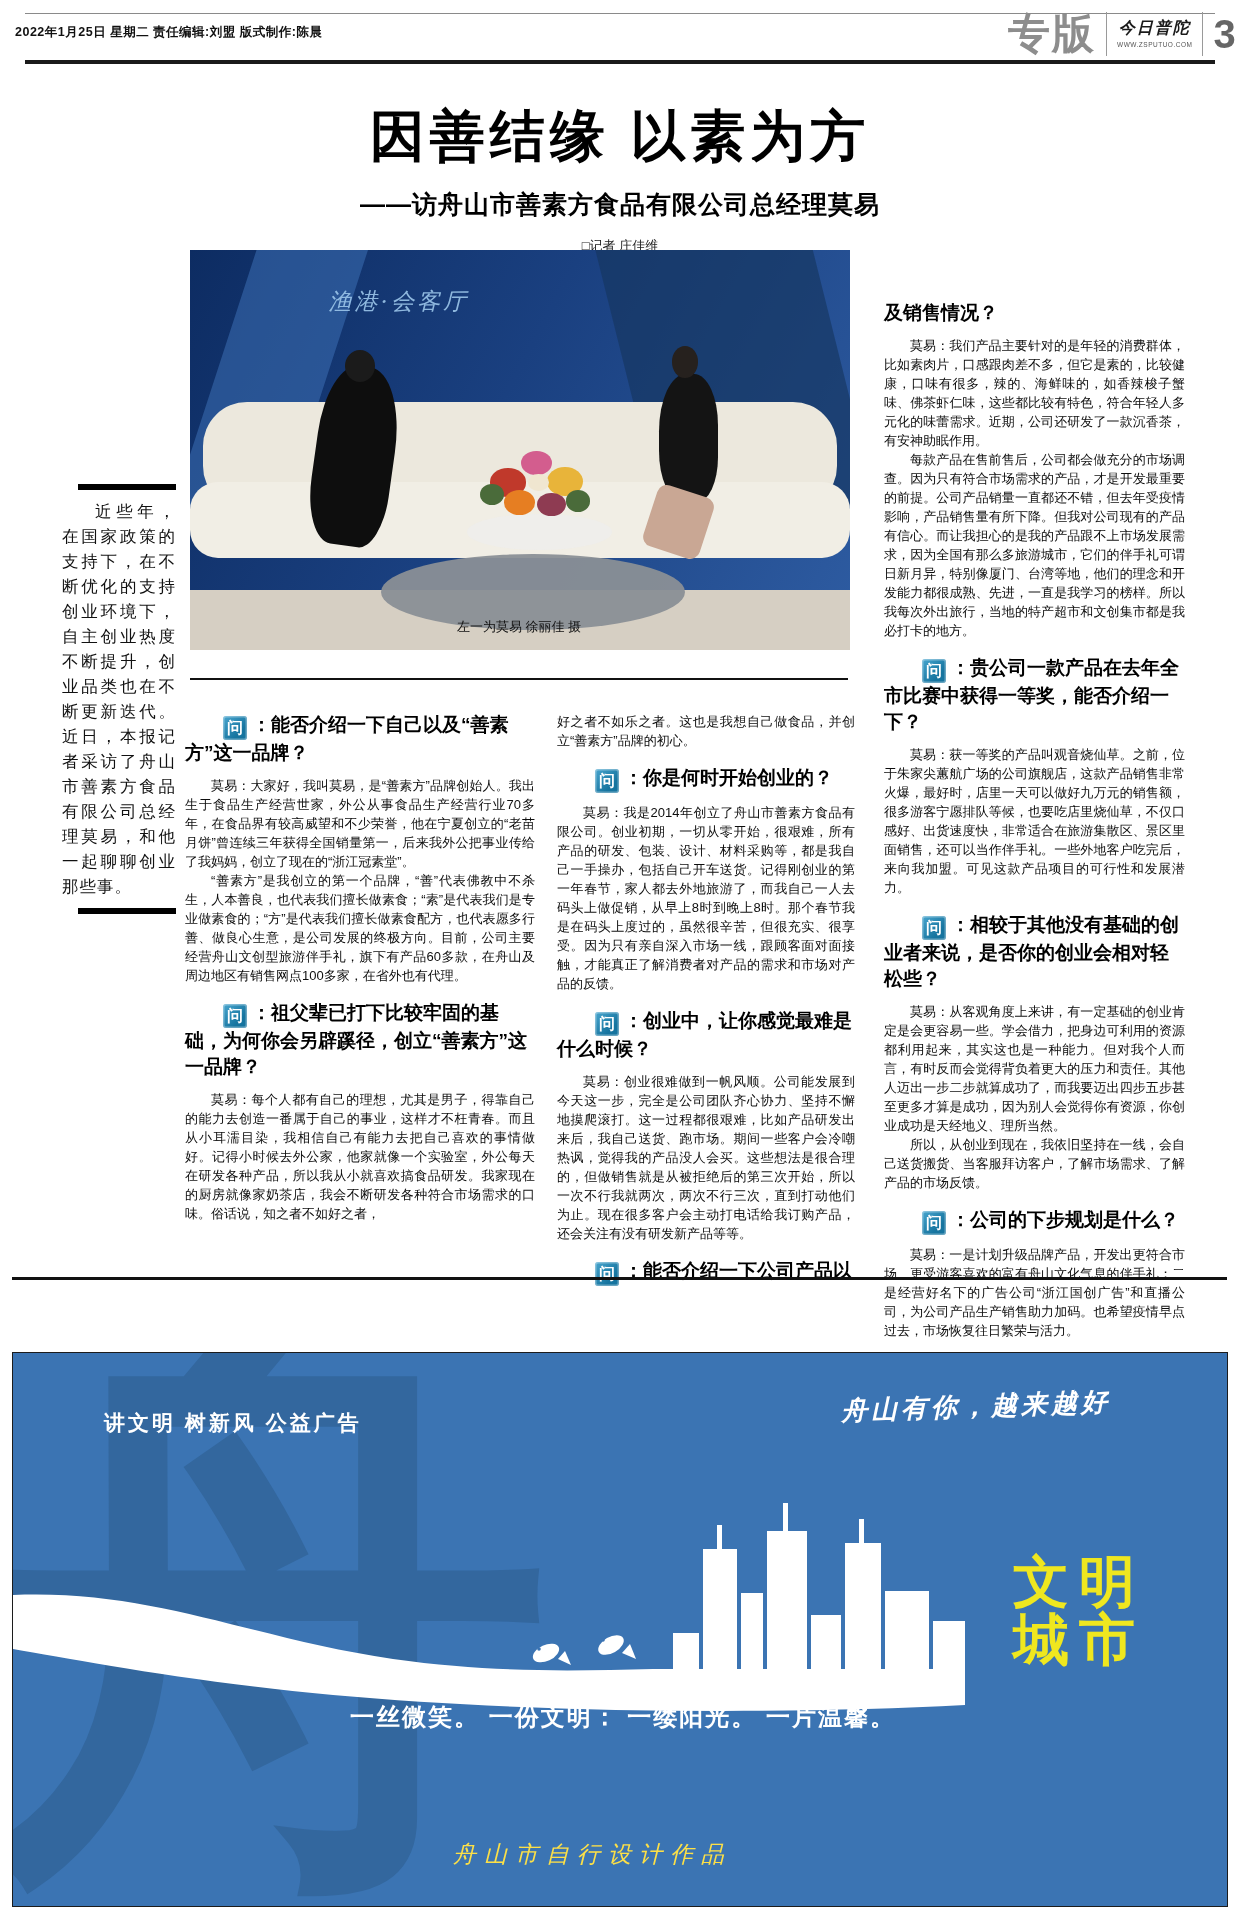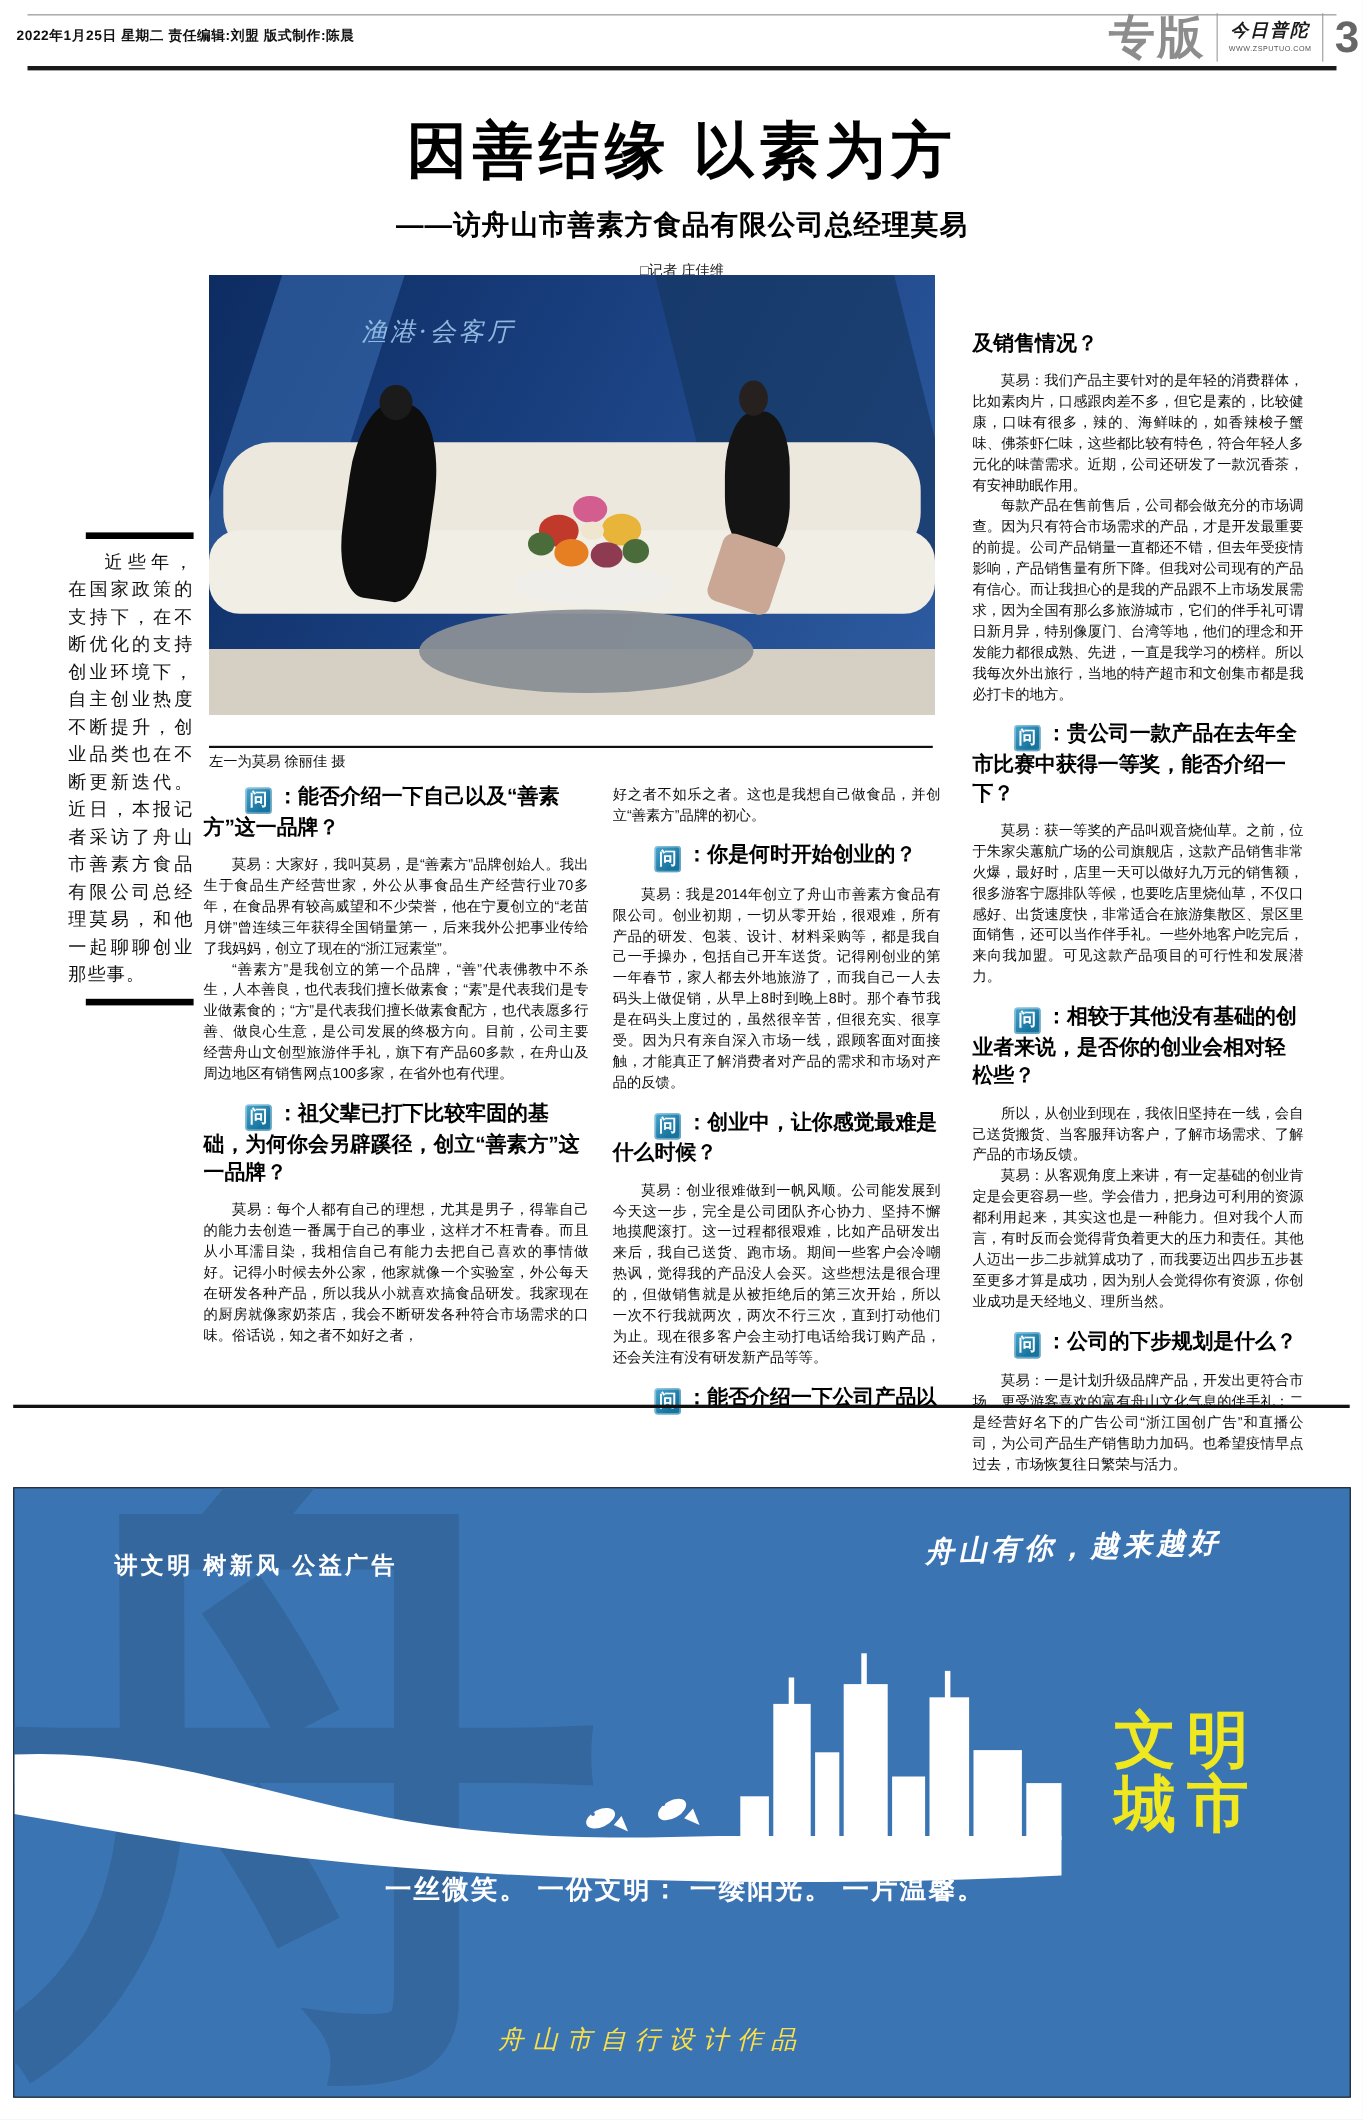--- a/index.html
+++ b/index.html
@@ -39,21 +39,21 @@
   .photo .man{position:absolute;left:19%;top:29%;width:12%;height:45%;background:#0e0e0e;border-radius:40% 45% 30% 35%;transform:rotate(8deg);}
   .photo .man-head{position:absolute;left:23.5%;top:25%;width:4.5%;height:8%;background:#1b1b1b;border-radius:50%;}
   .photo .woman{position:absolute;left:71%;top:31%;width:9%;height:32%;background:#141414;border-radius:45% 40% 35% 40%;}
   .photo .woman-head{position:absolute;left:73%;top:24%;width:4%;height:8%;background:#26211e;border-radius:50%;}
   .photo .woman-legs{position:absolute;left:69.5%;top:60%;width:9%;height:16%;background:#c9a794;border-radius:10px;transform:rotate(18deg);}
   .photo .carpet{position:absolute;left:29%;top:76%;width:46%;height:19%;background:#8a8f96;border-radius:50%;opacity:.95;}
   .photo .table{position:absolute;left:42%;top:66%;width:22%;height:9%;background:rgba(235,238,245,.35);border-radius:50%;}
   .photo .flowers{position:absolute;left:44%;top:48%;width:18%;height:22%;}
   .photo .flowers i{position:absolute;border-radius:50%;}
   
-  .photo-caption{position:absolute;left:190px;top:683px;width:658px;text-align:left;font-size:13px;color:#111;}
+  .photo-caption{position:absolute;left:190px;top:618px;width:658px;text-align:center;font-size:13px;color:#111;}
   .photo-rule{position:absolute;left:190px;top:678px;width:658px;height:2px;background:#111;}
   .bottom-rule{position:absolute;left:12px;top:1277px;width:1215px;height:2.5px;background:#111;}
   
   .col{position:absolute;}
   .col1{left:185px;top:712px;width:350px;}
   .col2{left:557px;top:712px;width:298px;}
   .col3{left:884px;top:300px;width:301px;}
   .q{font-size:19px;line-height:26px;font-weight:bold;color:#000;margin:15px 0 10px;text-indent:2em;}
   .q:first-child{margin-top:0;}
   .qcont{text-indent:0;margin-top:0;}
@@ -148,22 +148,22 @@
     <div class="q"><span class="q-icon">问</span><span>：能否介绍一下公司产品以</span></div>
   </div>
 
   <div class="col col3">
     <div class="q qcont">及销售情况？</div>
     <p class="body">莫易：我们产品主要针对的是年轻的消费群体，比如素肉片，口感跟肉差不多，但它是素的，比较健康，口味有很多，辣的、海鲜味的，如香辣梭子蟹味、佛茶虾仁味，这些都比较有特色，符合年轻人多元化的味蕾需求。近期，公司还研发了一款沉香茶，有安神助眠作用。</p>
     <p class="body">每款产品在售前售后，公司都会做充分的市场调查。因为只有符合市场需求的产品，才是开发最重要的前提。公司产品销量一直都还不错，但去年受疫情影响，产品销售量有所下降。但我对公司现有的产品有信心。而让我担心的是我的产品跟不上市场发展需求，因为全国有那么多旅游城市，它们的伴手礼可谓日新月异，特别像厦门、台湾等地，他们的理念和开发能力都很成熟、先进，一直是我学习的榜样。所以我每次外出旅行，当地的特产超市和文创集市都是我必打卡的地方。</p>
     <div class="q"><span class="q-icon">问</span><span>：贵公司一款产品在去年全市比赛中获得一等奖，能否介绍一下？</span></div>
     <p class="body">莫易：获一等奖的产品叫观音烧仙草。之前，位于朱家尖蕙航广场的公司旗舰店，这款产品销售非常火爆，最好时，店里一天可以做好九万元的销售额，很多游客宁愿排队等候，也要吃店里烧仙草，不仅口感好、出货速度快，非常适合在旅游集散区、景区里面销售，还可以当作伴手礼。一些外地客户吃完后，来向我加盟。可见这款产品项目的可行性和发展潜力。</p>
     <div class="q"><span class="q-icon">问</span><span>：相较于其他没有基础的创业者来说，是否你的创业会相对轻松些？</span></div>
+    <p class="body">莫易：从客观角度上来讲，有一定基础的创业肯定是会更容易一些。学会借力，把身边可利用的资源都利用起来，其实这也是一种能力。但对我个人而言，有时反而会觉得背负着更大的压力和责任。其他人迈出一步二步就算成功了，而我要迈出四步五步甚至更多才算是成功，因为别人会觉得你有资源，你创业成功是天经地义、理所当然。</p>
     <p class="body">所以，从创业到现在，我依旧坚持在一线，会自己送货搬货、当客服拜访客户，了解市场需求、了解产品的市场反馈。</p>
-    <p class="body">莫易：从客观角度上来讲，有一定基础的创业肯定是会更容易一些。学会借力，把身边可利用的资源都利用起来，其实这也是一种能力。但对我个人而言，有时反而会觉得背负着更大的压力和责任。其他人迈出一步二步就算成功了，而我要迈出四步五步甚至更多才算是成功，因为别人会觉得你有资源，你创业成功是天经地义、理所当然。</p>
     <div class="q"><span class="q-icon">问</span><span>：公司的下步规划是什么？</span></div>
     <p class="body">莫易：一是计划升级品牌产品，开发出更符合市场、更受游客喜欢的富有舟山文化气息的伴手礼；二是经营好名下的广告公司“浙江国创广告”和直播公司，为公司产品生产销售助力加码。也希望疫情早点过去，市场恢复往日繁荣与活力。</p>
   </div>
 
   <div class="bottom-rule"></div>
 
   <div class="ad">
     <div class="watermark">舟</div>
     <div class="label">讲文明 树新风  公益广告</div>
     <div class="welcome">舟山有你，越来越好</div>

